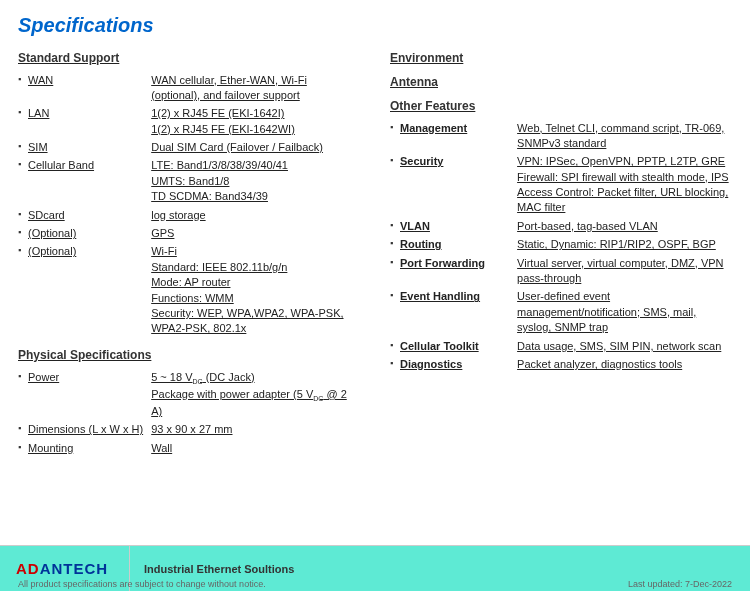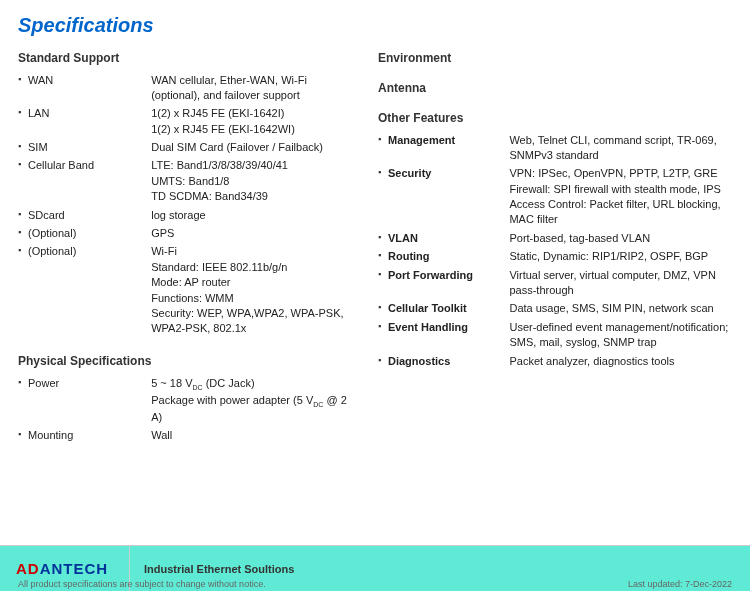--- a/index.html
+++ b/index.html
@@ -20,39 +20,40 @@
     .page-title {
       font-size: 20px;
       font-weight: bold;
       color: #0066cc;
       font-style: italic;
       margin-bottom: 14px;
     }
 
     .two-col {
       display: flex;
-      gap: 20px;
+      gap: 32px;
+      text-decoration: underline;
     }
 
     .col-left {
       flex: 0 0 340px;
       min-width: 0;
     }
 
     .col-right {
       flex: 1;
       min-width: 0;
     }
 
     .section-title {
       font-size: 12px;
       font-weight: bold;
       color: #333;
       margin-bottom: 6px;
-      margin-top: 16px;
+      margin-top: 10px;
     }
     .section-title:first-child {
       margin-top: 0;
     }
 
     .spec-table {
       width: 100%;
       border-collapse: collapse;
     }
 
@@ -242,20 +243,24 @@
       </table>
 
       <div class="section-title">Physical Specifications</div>
       <table class="spec-table">
         <tbody>
           <tr>
             <td class="label-cell">Power</td>
             <td class="value-cell">5 ~ 18 V<sub>DC</sub> (DC Jack)<br>Package with power adapter (5 V<sub>DC</sub> @ 2 A)</td>
           </tr>
           <tr>
+            <td class="label-cell">Dimensions (L x W x H)</td>
+            <td class="value-cell">93 x 90 x 27 mm</td>
+          </tr>
+          <tr>
             <td class="label-cell">Mounting</td>
             <td class="value-cell">Wall</td>
           </tr>
         </tbody>
       </table>
 
     </div>
 
     <div class="col-right">
 
@@ -280,26 +285,26 @@
           </tr>
           <tr>
             <td class="label-cell">Routing</td>
             <td class="value-cell">Static, Dynamic: RIP1/RIP2, OSPF, BGP</td>
           </tr>
           <tr>
             <td class="label-cell">Port Forwarding</td>
             <td class="value-cell">Virtual server, virtual computer, DMZ, VPN pass-through</td>
           </tr>
           <tr>
+            <td class="label-cell">Event Handling</td>
+            <td class="value-cell">User-defined event management/notification; SMS, mail, syslog, SNMP trap</td>
+          </tr>
+          <tr>
             <td class="label-cell">Cellular Toolkit</td>
             <td class="value-cell">Data usage, SMS, SIM PIN, network scan</td>
-          </tr>
-          <tr>
-            <td class="label-cell">Event Handling</td>
-            <td class="value-cell">User-defined event management/notification; SMS, mail, syslog, SNMP trap</td>
           </tr>
           <tr>
             <td class="label-cell">Diagnostics</td>
             <td class="value-cell">Packet analyzer, diagnostics tools</td>
           </tr>
         </tbody>
       </table>
 
     </div>
   </div>

